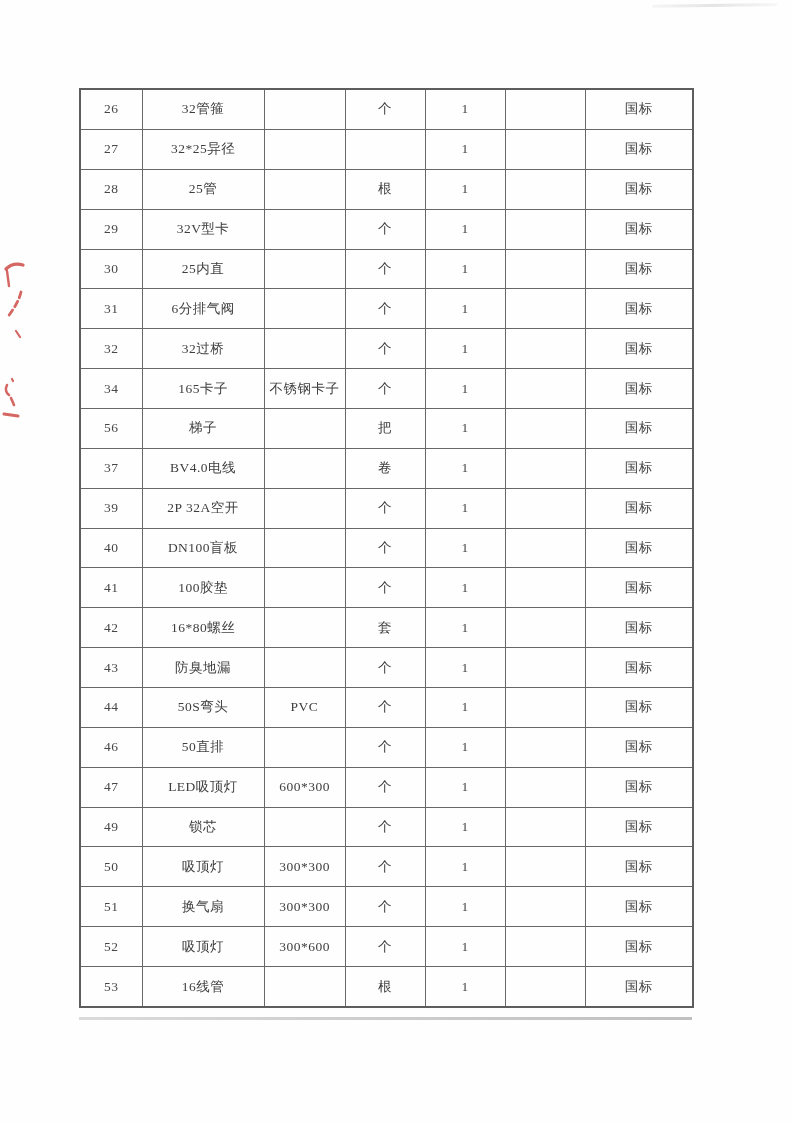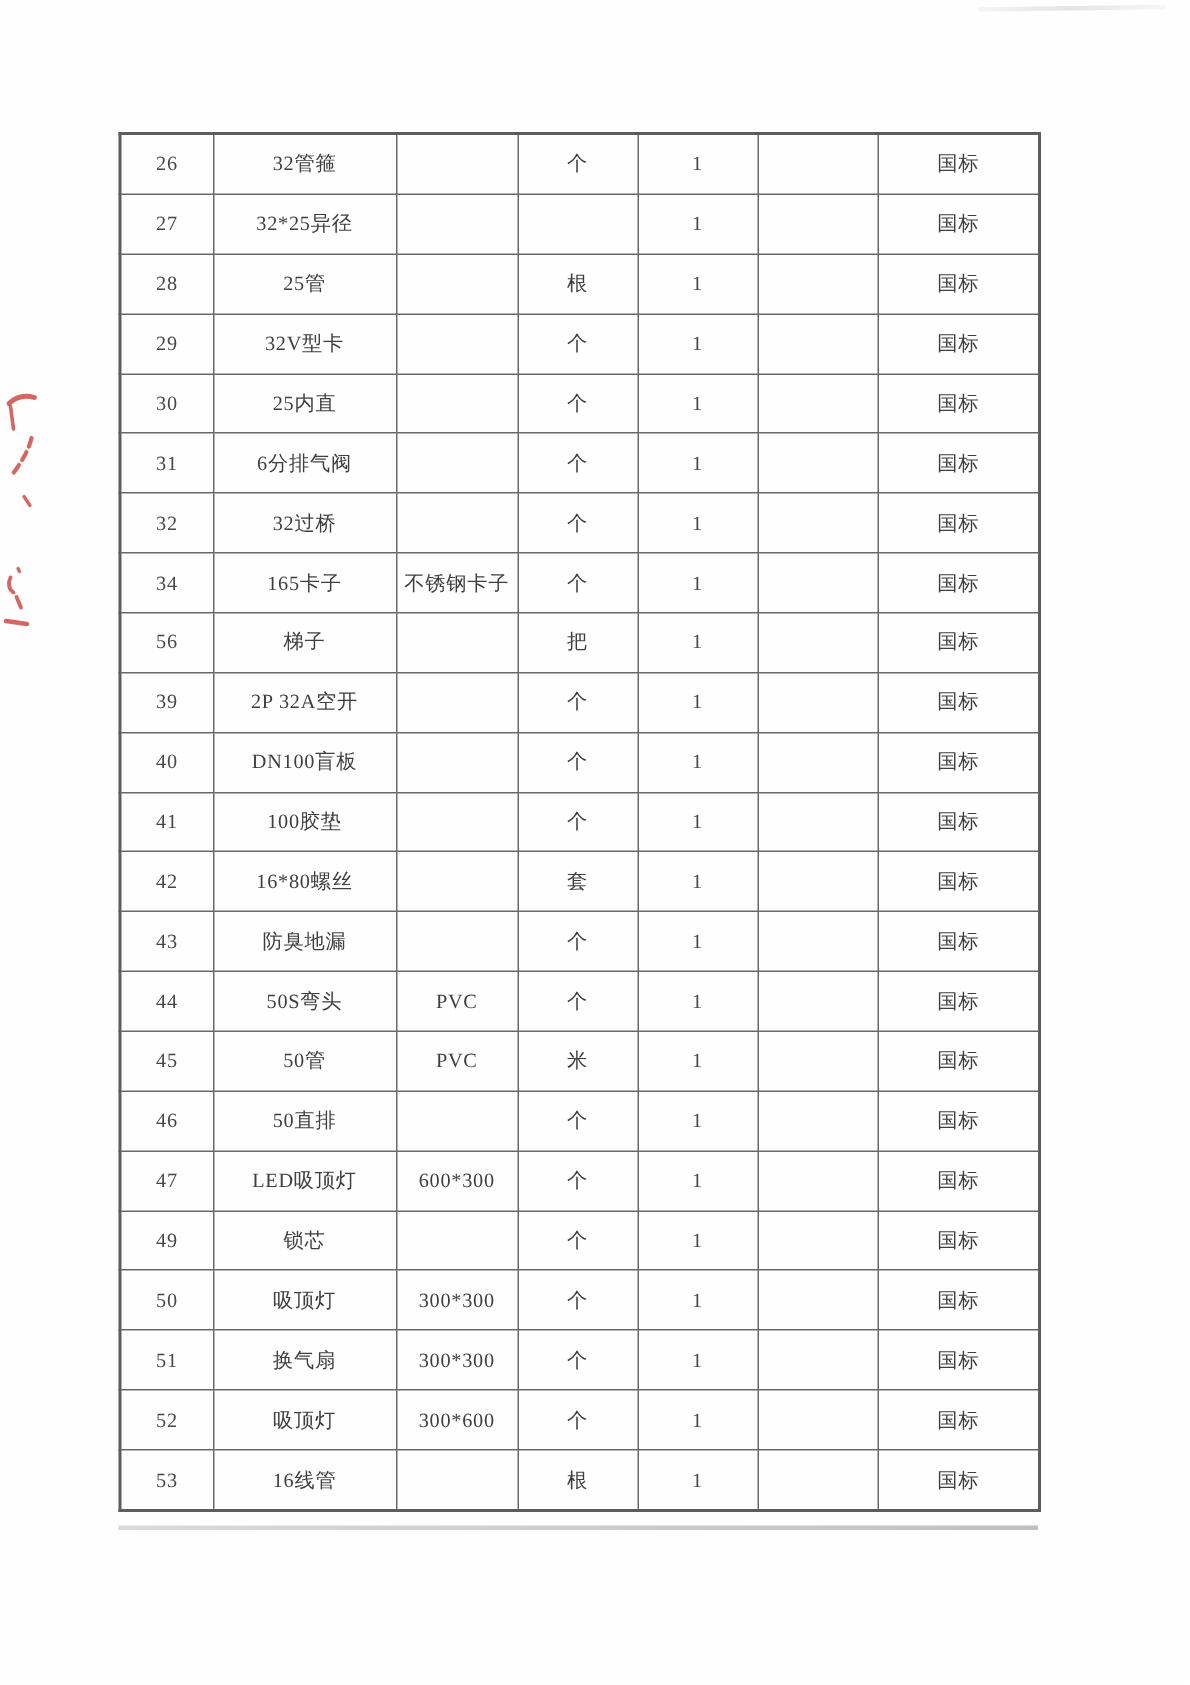--- a/index.html
+++ b/index.html
@@ -183,20 +183,29 @@
         <tr>
           <td class="cell-no">56</td>
           <td class="cell-name">梯子</td>
           <td class="cell-spec"></td>
           <td class="cell-unit">把</td>
           <td class="cell-qty">1</td>
           <td class="cell-blank"></td>
           <td class="cell-standard">国标</td>
         </tr>
         <tr>
+          <td class="cell-no">37</td>
+          <td class="cell-name">BV4.0电线</td>
+          <td class="cell-spec"></td>
+          <td class="cell-unit">卷</td>
+          <td class="cell-qty">1</td>
+          <td class="cell-blank"></td>
+          <td class="cell-standard">国标</td>
+        </tr>
+        <tr>
           <td class="cell-no">39</td>
           <td class="cell-name">2P 32A空开</td>
           <td class="cell-spec"></td>
           <td class="cell-unit">个</td>
           <td class="cell-qty">1</td>
           <td class="cell-blank"></td>
           <td class="cell-standard">国标</td>
         </tr>
         <tr>
           <td class="cell-no">40</td>
@@ -237,29 +246,20 @@
         <tr>
           <td class="cell-no">44</td>
           <td class="cell-name">50S弯头</td>
           <td class="cell-spec">PVC</td>
           <td class="cell-unit">个</td>
           <td class="cell-qty">1</td>
           <td class="cell-blank"></td>
           <td class="cell-standard">国标</td>
         </tr>
         <tr>
-          <td class="cell-no">45</td>
-          <td class="cell-name">50管</td>
-          <td class="cell-spec">PVC</td>
-          <td class="cell-unit">米</td>
-          <td class="cell-qty">1</td>
-          <td class="cell-blank"></td>
-          <td class="cell-standard">国标</td>
-        </tr>
-        <tr>
           <td class="cell-no">46</td>
           <td class="cell-name">50直排</td>
           <td class="cell-spec"></td>
           <td class="cell-unit">个</td>
           <td class="cell-qty">1</td>
           <td class="cell-blank"></td>
           <td class="cell-standard">国标</td>
         </tr>
         <tr>
           <td class="cell-no">47</td>

